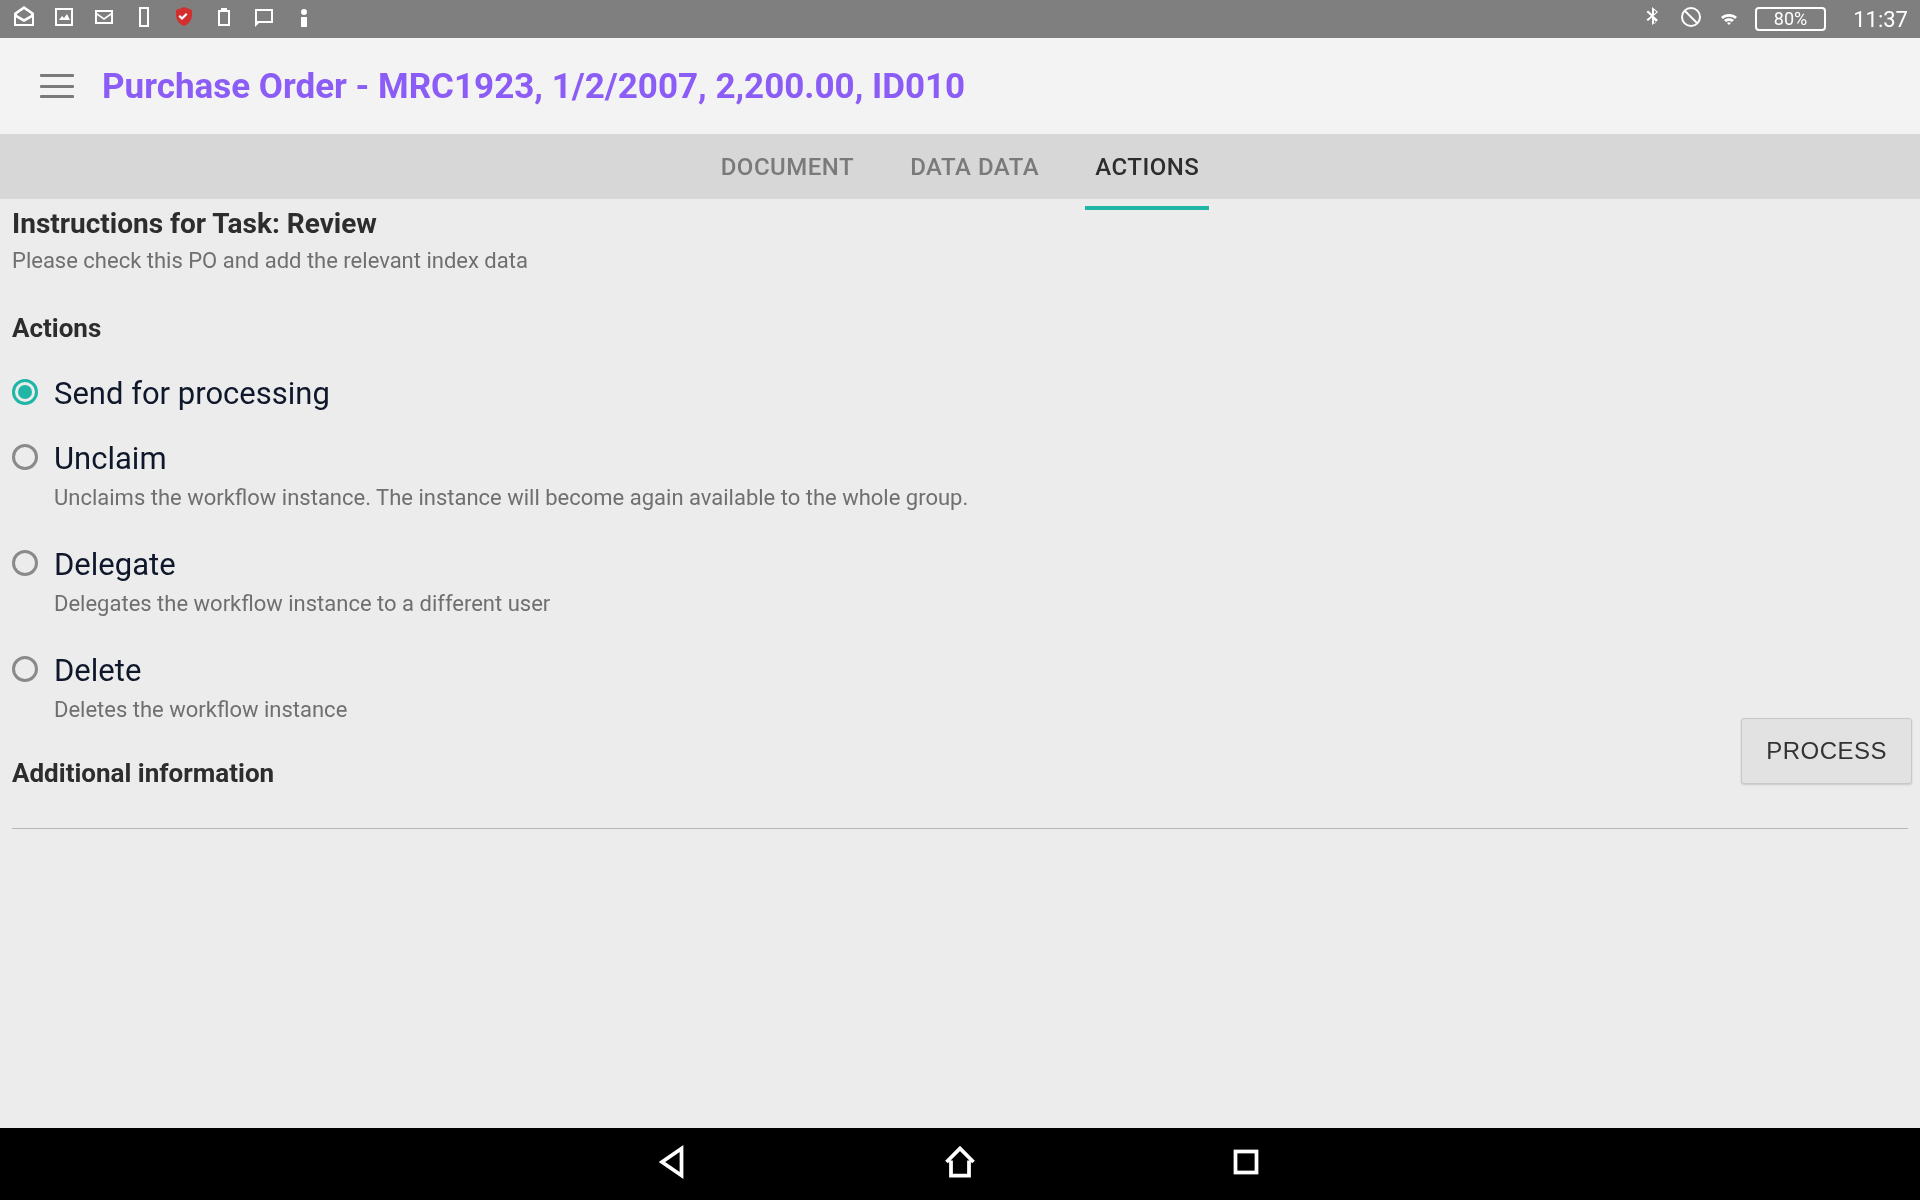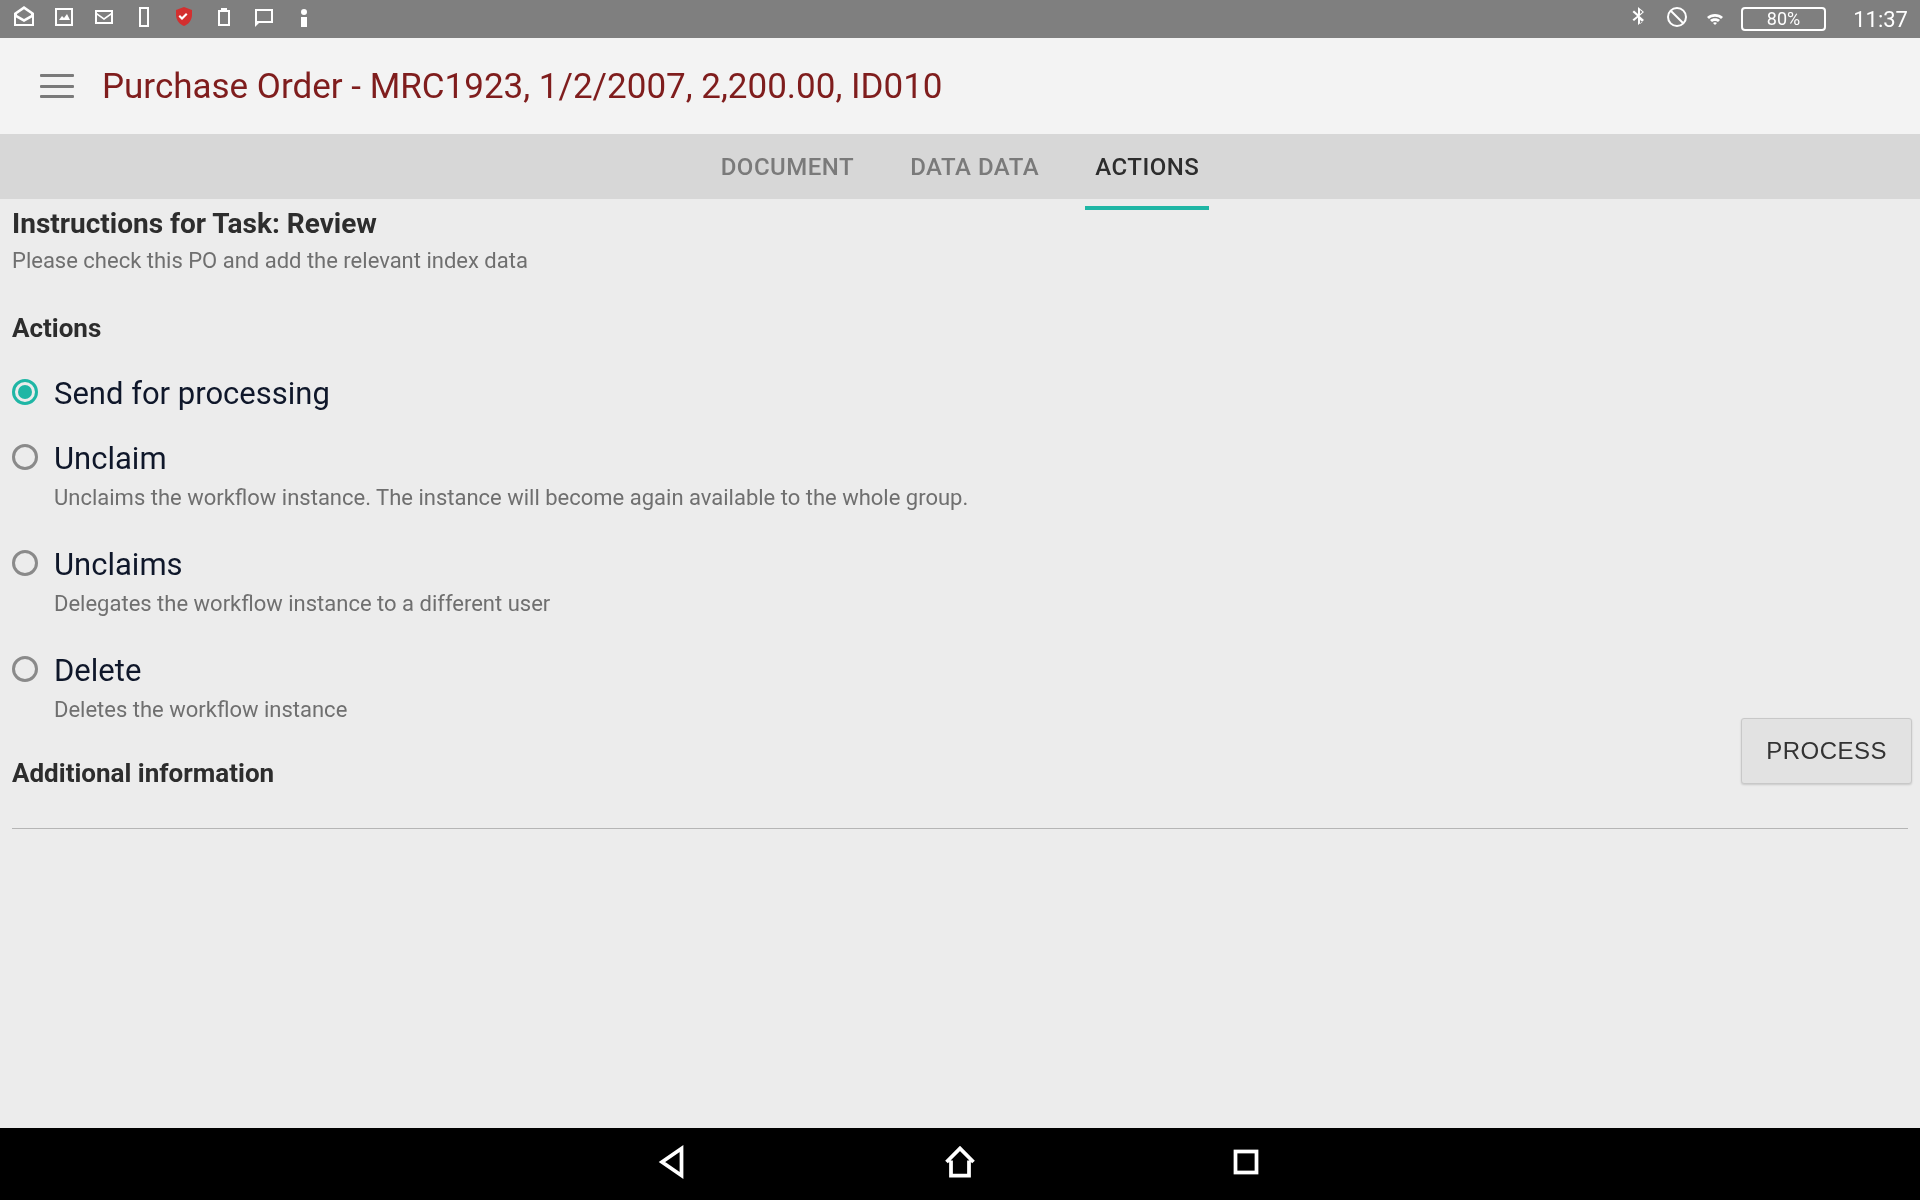--- a/index.html
+++ b/index.html
@@ -3,28 +3,28 @@
 <meta charset="utf-8">
 <style>
   * { box-sizing: border-box; margin: 0; padding: 0; }
   html, body { width: 1920px; height: 1200px; font-family: Roboto, "Helvetica Neue", Arial, sans-serif; background: #ececec; overflow: hidden; }
   
   
   .status-bar { height: 38px; background: #7f7f7f; color: #fff; display: flex; align-items: center; padding: 0 12px; font-size: 22px; }
   .status-left { display: flex; gap: 16px; align-items: center; }
   .status-right { margin-left: auto; display: flex; gap: 14px; align-items: center; }
   .status-bar svg { width: 24px; height: 24px; fill: #fff; }
-  .battery-box { border: 2px solid #fff; border-radius: 4px; padding: 1px 24px; font-size: 18px; line-height: 1; display:inline-flex; align-items:center;}
+  .battery-box { border: 2px solid #fff; border-radius: 4px; padding: 1px 17px; font-size: 18px; line-height: 1; display:inline-flex; align-items:center;}
   .clock { font-size: 22px; margin-left: 13px; }
   
   
   .app-bar { height: 96px; background: #f3f3f3; display: flex; align-items: center; padding: 0 40px; gap: 28px; }
   .hamburger-lines { width: 34px; height: 24px; display:flex; flex-direction:column; justify-content:space-between; cursor:pointer;}
   .hamburger-lines span { display:block; height:3px; background:#7a7a7a; border-radius:1px;}
-  .app-title { font-size: 35px; font-weight: 400; color: #7f1d1d; }
+  .app-title { font-size: 35px; font-weight: 700; color: #8b5cf6; }
   
   
   .tab-bar { height: 65px; background: #d7d7d7; display: flex; justify-content: center; align-items: center; gap: 56px; }
   .tab { font-size: 24px; font-weight: 500; color: #7a7a7a; letter-spacing: 0.5px; padding: 28px 0; cursor:pointer; position:relative; }
   .tab.active { color: #2d2d2d; }
   .tab.active::after { content:""; position:absolute; left:-10px; right:-10px; bottom:-1px; height:4px; background:#1fb6a5; }
   
   
   .content { padding: 8px 12px 0 12px; position: relative; height: calc(100% - 38px - 96px - 86px - 72px); overflow:auto;}
   .instructions-title { font-size: 28px; font-weight: 700; color: #2d2d2d; margin-bottom: 8px; }
@@ -125,21 +125,21 @@
     <div class="radio-circle"></div>
     <div>
       <div class="radio-label">Unclaim</div>
       <div class="radio-desc">Unclaims the workflow instance. The instance will become again available to the whole group.</div>
     </div>
   </div>
 
   <div class="radio-row" style="margin-bottom:36px;">
     <div class="radio-circle"></div>
     <div>
-      <div class="radio-label">Unclaims</div>
+      <div class="radio-label">Delegate</div>
       <div class="radio-desc">Delegates the workflow instance to a different user</div>
     </div>
   </div>
 
   <div class="radio-row" style="margin-bottom:36px;">
     <div class="radio-circle"></div>
     <div>
       <div class="radio-label">Delete</div>
       <div class="radio-desc">Deletes the workflow instance</div>
     </div>

